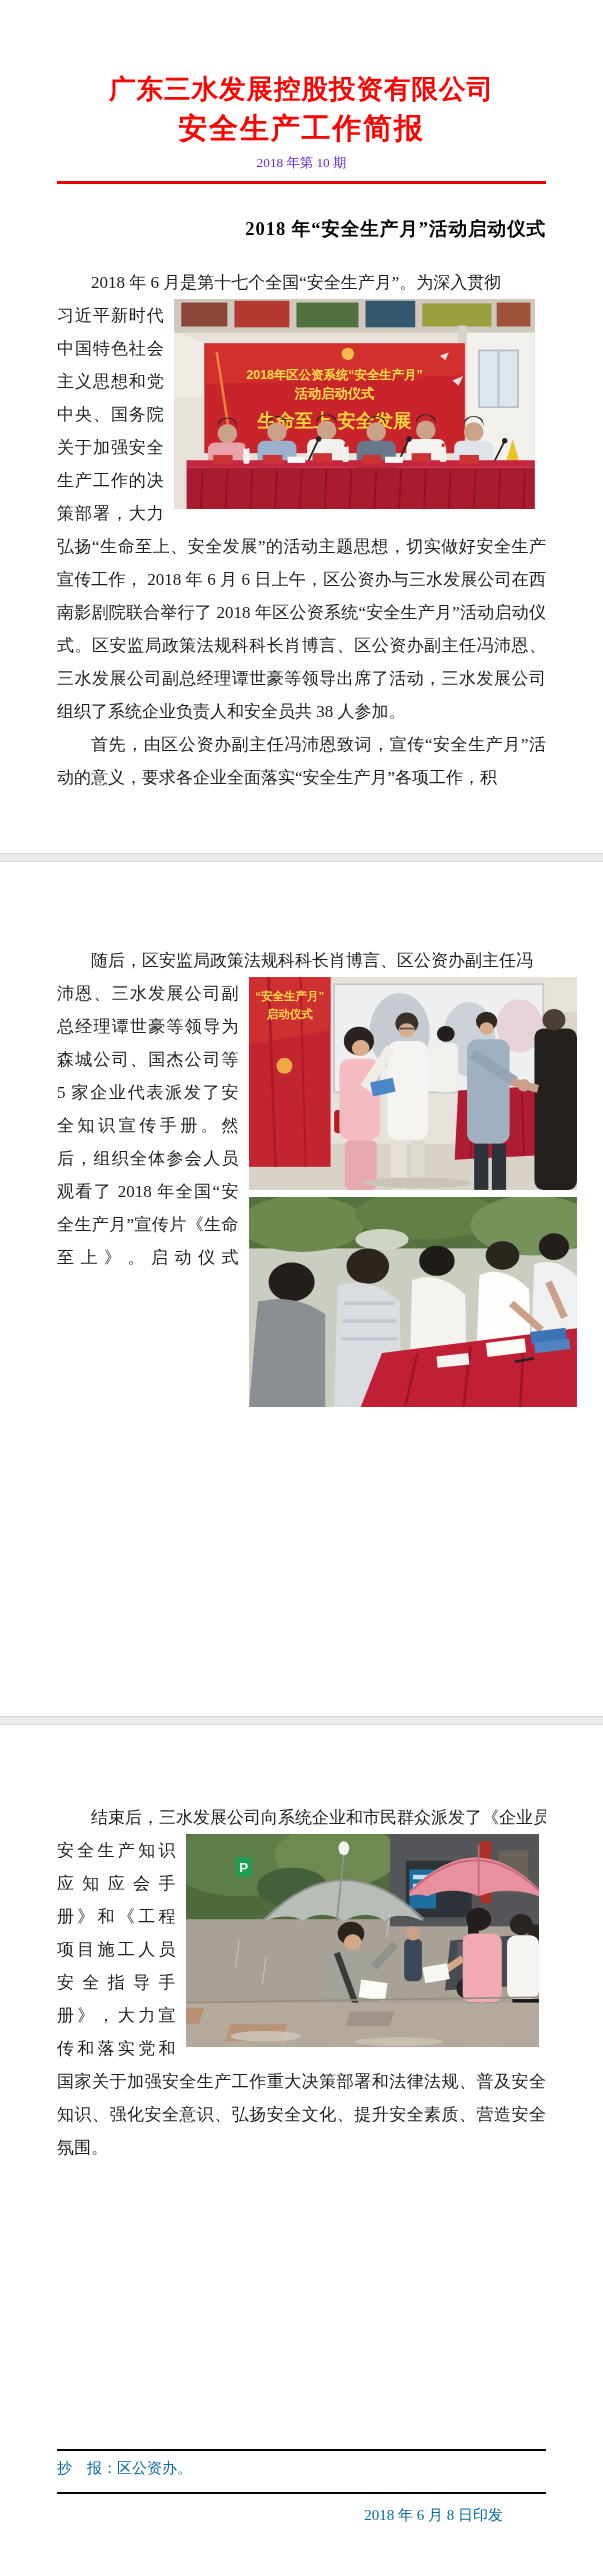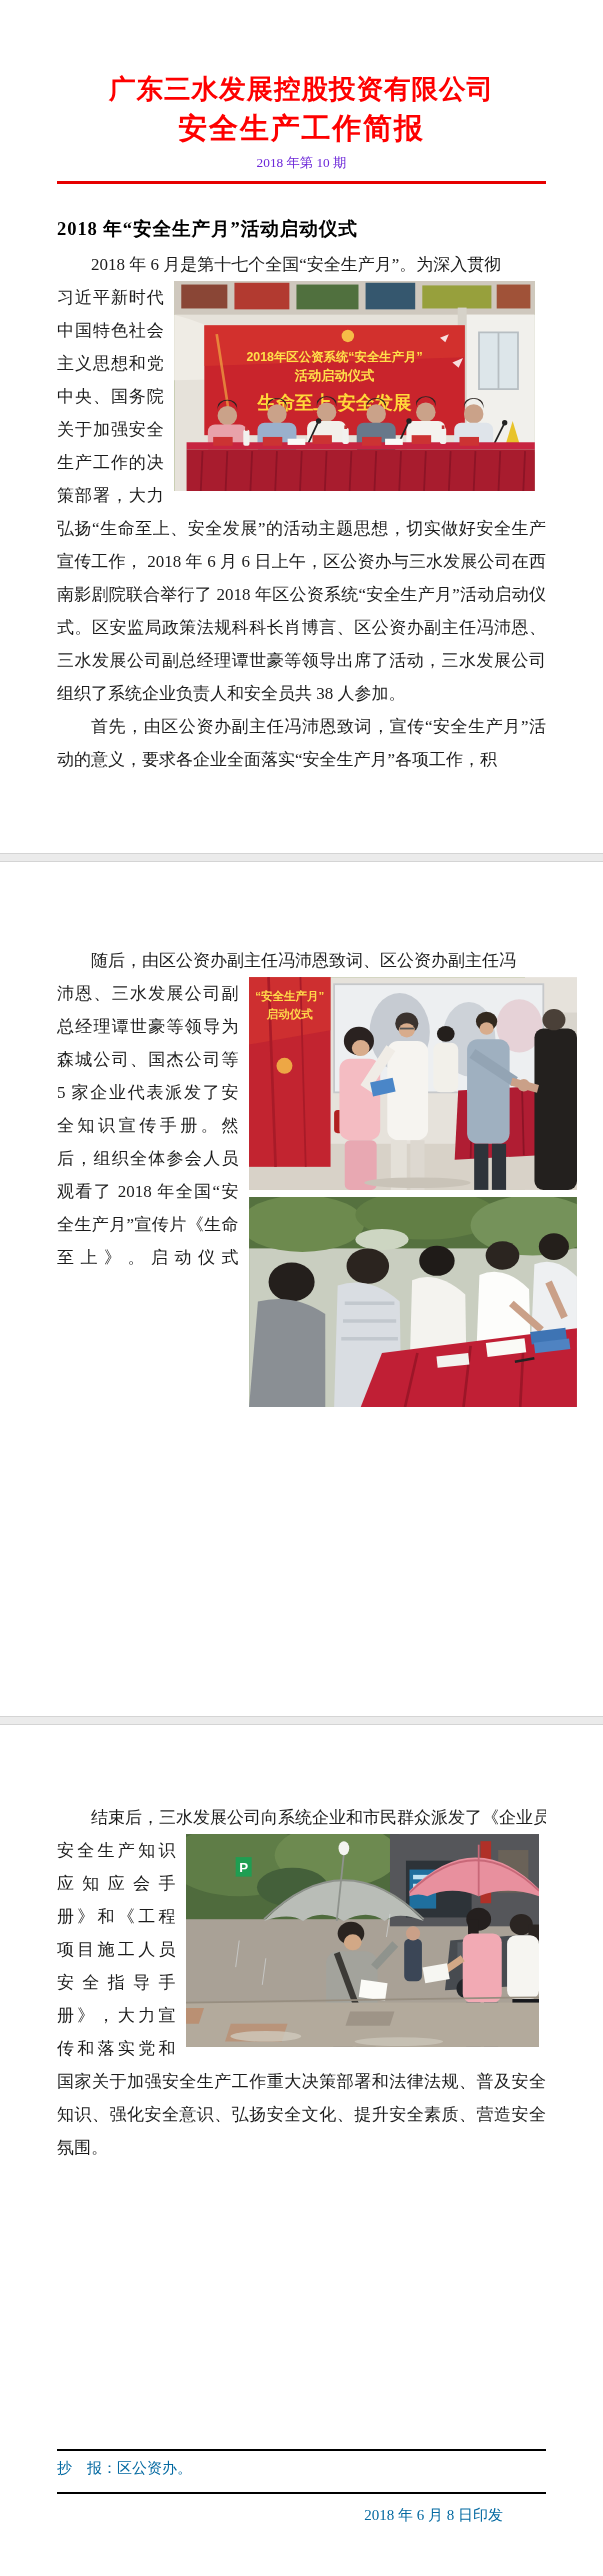--- a/index.html
+++ b/index.html
@@ -8,32 +8,32 @@
   .page-inner{padding:0 57px;}
   #page1{height:853px;}
   #page2{height:854px;}
   #page3{height:851px;}
   .page-band{height:8.9px;background:#ebebeb;border-top:0.9px solid #d4d4d4;border-bottom:0.9px solid #d4d4d4;box-sizing:border-box;}
 
   .org-title{margin:74px 0 0 0;text-align:center;font-size:26.6px;font-weight:bold;line-height:30px;letter-spacing:0.9px;color:#fe0000;}
   .bulletin-title{margin:8.9px 0 0 0;text-align:center;font-size:29px;font-weight:bold;line-height:30px;letter-spacing:1.8px;color:#fe0000;}
   .issue-line{margin:10.6px 0 0 0;text-align:center;font-size:13.3px;line-height:19.5px;color:#6d28d9;}
   .red-rule{margin:8px 0 0 0;height:2.7px;background:#e60000;}
-  .article-title{margin:32px 0 0 0;text-align:left;font-size:18.6px;font-weight:bold;line-height:26.6px;letter-spacing:0.9px;color:#000;}
+  .article-title{margin:32px 0 0 0;text-align:right;font-size:18.6px;font-weight:bold;line-height:26.6px;letter-spacing:0.9px;color:#000;}
 
   p.body-text{margin:0;font-size:17px;line-height:33px;text-align:justify;color:#1c1c1c;}
   p.indent{text-indent:2em;}
-  p.first-para{margin-top:6px;}
+  p.first-para{margin-top:24px;}
   p.nowrap-line{white-space:nowrap;overflow:hidden;}
   p.justify-last{text-align-last:justify;}
   .pad-top{padding-top:82px;}
   .pad-top3{padding-top:76px;}
 
   .photo-float{float:right;}
-  .photo-frame{display:block;background:#4d7c0f;line-height:0;}
+  .photo-frame{display:block;background:#fca5a5;line-height:0;}
   #photo1wrap{width:361px;margin:0 10.6px 5.3px 10.6px;}
   #photo23wrap{width:276px;margin:0 21px 5.3px 10.6px;}
   #photo23wrap .photo-frame + .photo-frame{margin-top:7px;}
   #photo4wrap{width:353px;margin:0 7px 5.3px 10.6px;}
   svg{display:block;}
 
   .footer-block{margin-top:285px;border-top:2.7px solid #000;border-bottom:2.7px solid #000;padding:2.7px 0 8.9px 0;}
   .footer-copy{margin:0;font-size:15px;line-height:30px;color:#0369a1;}
   .footer-date{margin:10.6px 43px 0 0;text-align:right;font-size:15px;line-height:21px;color:#0369a1;}
   .svg-txt{font-family:"Liberation Sans","DejaVu Sans",sans-serif;font-weight:bold;}
@@ -152,21 +152,21 @@
     </p>
 
     <p class="body-text indent">首先，由区公资办副主任冯沛恩致词，宣传“安全生产月”活动的意义，要求各企业全面落实“安全生产月”各项工作，积</p>
   </div>
 </div>
 
 <div class="page-band"></div>
 
 <div class="page" id="page2">
   <div class="page-inner pad-top">
-    <p class="body-text indent nowrap-line">随后，由区公资办副主任冯沛恩致词、区公资办副主任冯</p>
+    <p class="body-text indent nowrap-line">随后，区安监局政策法规科科长肖博言、区公资办副主任冯</p>
 
     <p class="body-text justify-last">
       <span class="photo-float" id="photo23wrap">
         <span class="photo-frame">
 
           <svg width="328" height="213" viewBox="0 0 370 240" style="font-size:19px">
             <rect x="0" y="0" width="370" height="240" fill="#e6e2db"></rect>
             <rect x="0" y="188" width="370" height="52" fill="#d8d2c8"></rect>
 
             <rect x="0" y="0" width="92" height="214" fill="#c22430"></rect>

